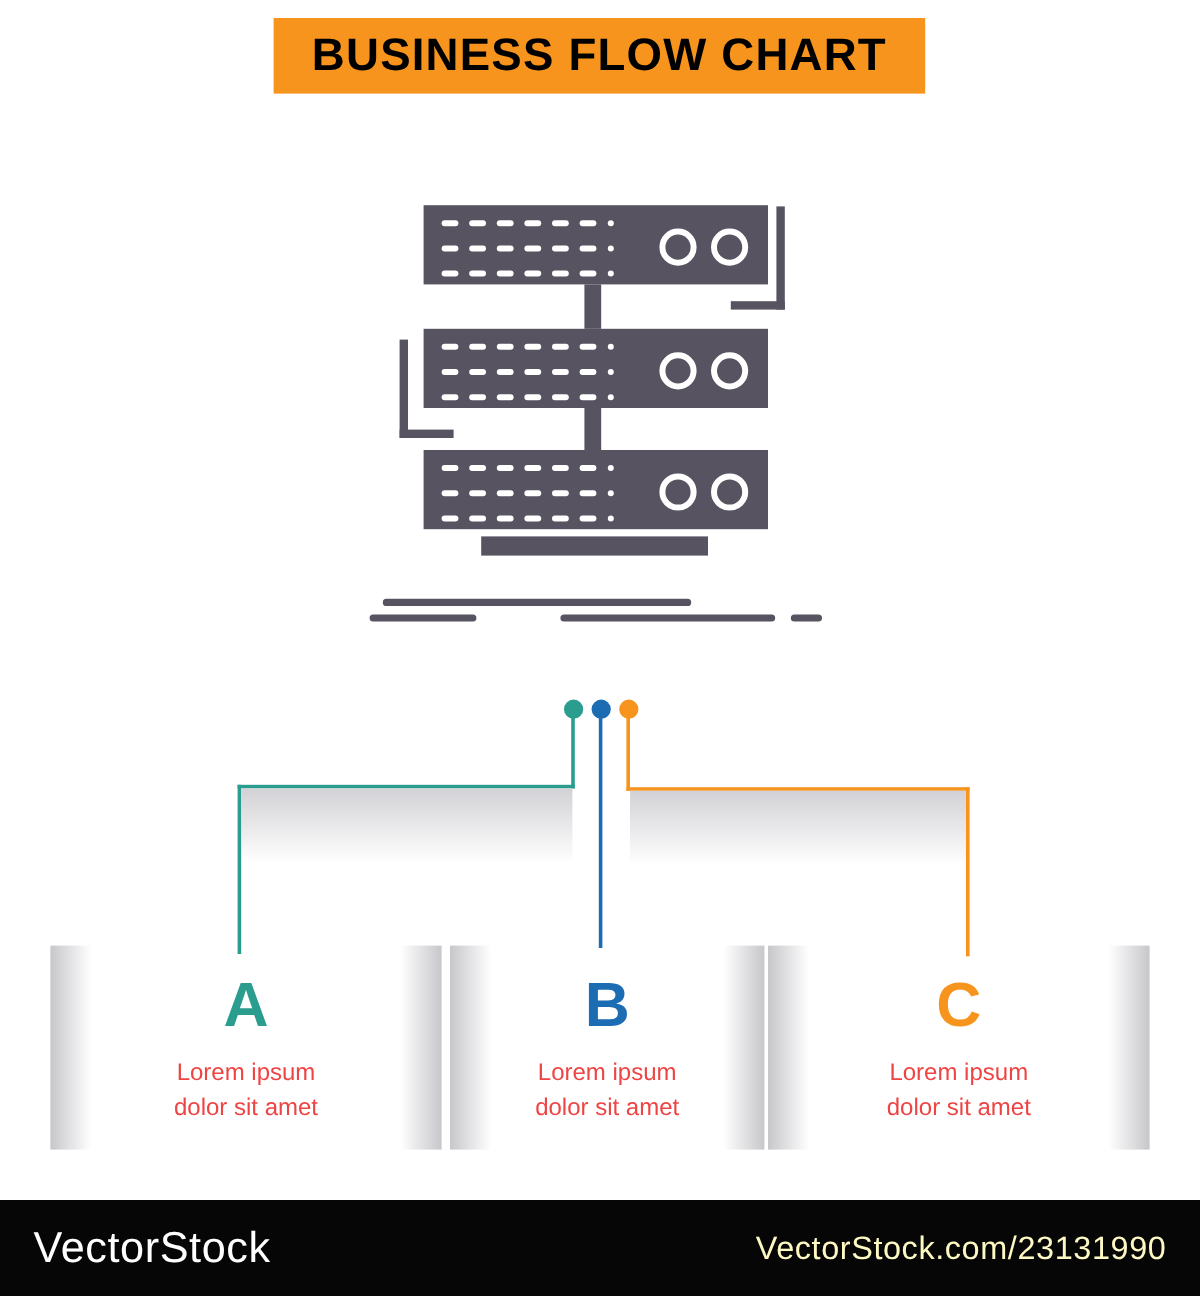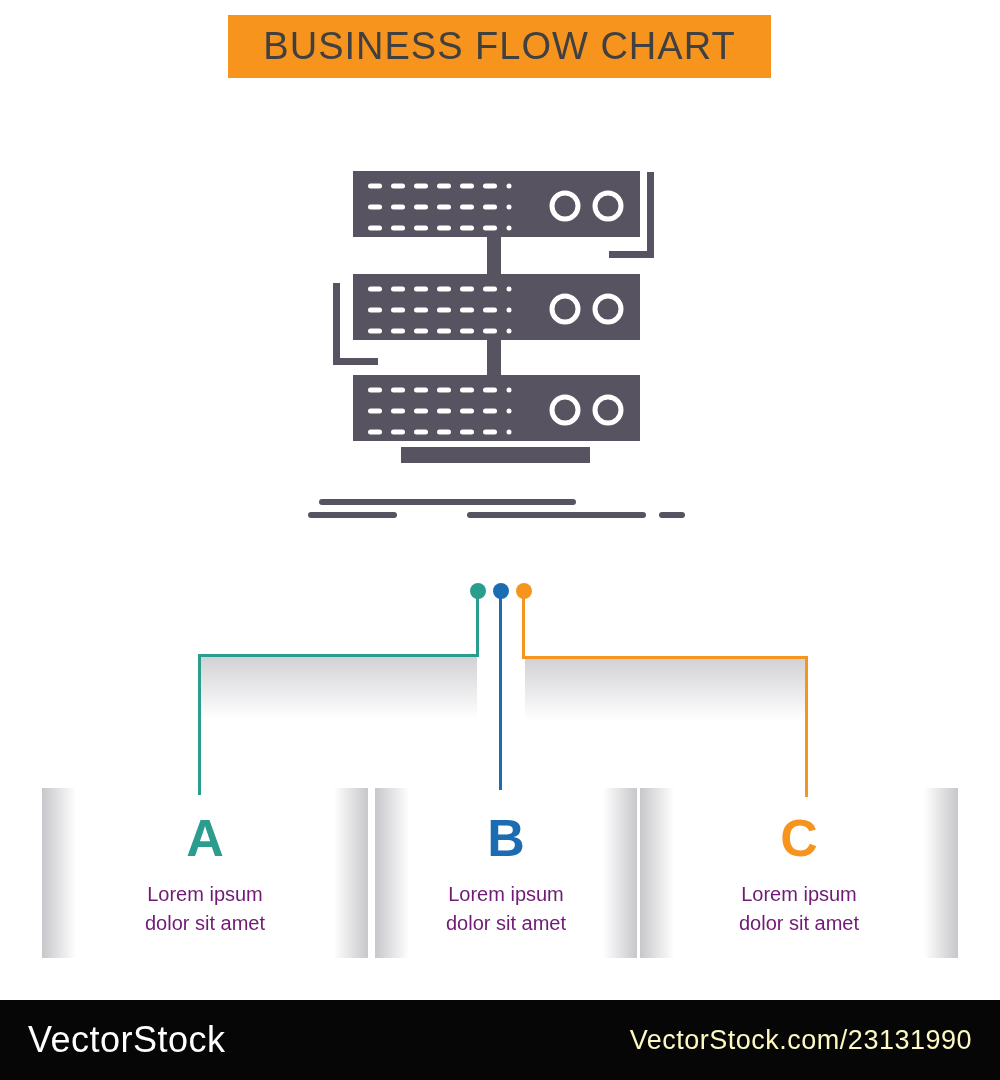--- a/index.html
+++ b/index.html
@@ -6,21 +6,21 @@
   .canvas{
     position:relative;width:1000px;height:1080px;background:#ffffff;
     font-family:"Liberation Sans",sans-serif;overflow:hidden;
   }
   
   .banner{
     position:absolute;left:228px;top:15px;width:543px;height:63px;
     background:#F7941E;display:flex;align-items:center;justify-content:center;
   }
   .banner-title{
-    color:#404040;font-size:38px;font-weight:400;letter-spacing:1px;white-space:nowrap;
+    color:#000000;font-size:38px;font-weight:700;letter-spacing:1px;white-space:nowrap;
   }
   
   .server-svg{position:absolute;left:300px;top:165px;}
   
   .dot{position:absolute;width:16px;height:16px;border-radius:50%;}
   .dot-a{left:470px;top:583px;background:#2A9D8F;}
   .dot-b{left:493px;top:583px;background:#1C6CB4;}
   .dot-c{left:516px;top:583px;background:#F7941E;}
   .line{position:absolute;}
   .teal{background:#2A9D8F;}
@@ -46,21 +46,21 @@
   .card-c{left:640px;width:318px;}
   .edge{position:absolute;top:0;bottom:0;width:38px;}
   .edge-l{left:0;background:linear-gradient(to right,#c7c7cb 0%,#ffffff 90%);}
   .edge-r{right:0;background:linear-gradient(to left,#c7c7cb 0%,#ffffff 90%);}
   .card-content{
     position:relative;height:100%;display:flex;flex-direction:column;
     align-items:center;padding-top:24px;box-sizing:border-box;
   }
   .card-letter{font-size:52px;font-weight:700;line-height:1;}
   .card-caption{
-    margin-top:16px;font-size:20px;line-height:29px;color:#701a75;text-align:center;
+    margin-top:16px;font-size:20px;line-height:29px;color:#ef4444;text-align:center;
   }
   
   .wm-bar{
     position:absolute;left:0;top:1000px;width:1000px;height:80px;background:#060606;
     display:flex;align-items:center;justify-content:space-between;
     padding:0 28px;box-sizing:border-box;
   }
   .wm-brand{color:#ffffff;font-size:36px;font-weight:400;letter-spacing:0.5px;}
   .wm-ref{color:#fef9c3;font-size:27px;font-weight:400;letter-spacing:0.5px;}
 </style>

